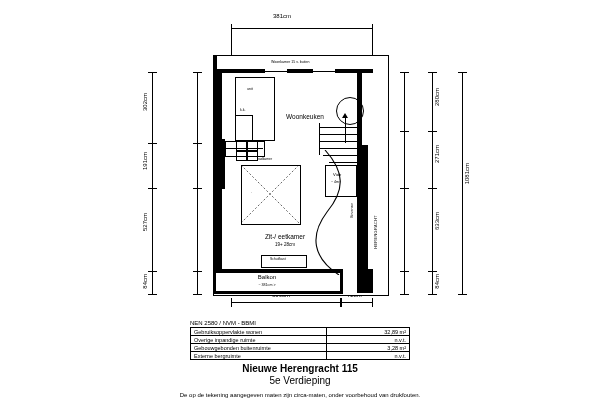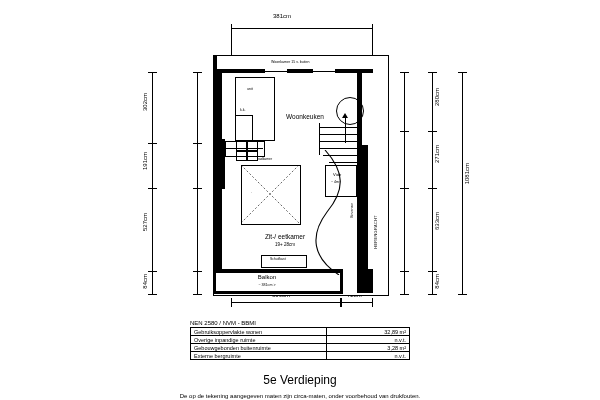--- a/index.html
+++ b/index.html
@@ -38,21 +38,21 @@
 
   
   #tbl{position:absolute;left:190px;top:320px;width:220px;}
   #tbl table{border-collapse:collapse;width:100%;font-size:5.5px;}
   #tbl td{border:0.7px solid #000;padding:0.5px 3px;}
   #tbl td.r{text-align:right;width:38%;}
   .nen{font-size:6px;margin-bottom:1px;}
 
   #title{position:absolute;left:0;top:363px;width:600px;text-align:center;}
   #title .t1{font-size:10px;font-weight:bold;}
-  #title .t2{font-size:12px;margin-top:10px;}
+  #title .t2{font-size:10px;margin-top:1px;}
   #title .t3{font-size:6px;margin-top:6px;}
 </style>
 </head>
 <body>
 
 <div id="stage">
 
   <div class="abs dim" style="left:273px;top:13px;">381cm</div>
   <div class="abs hline" style="left:231px;top:28px;width:142px;"></div>
   <div class="abs tick" style="left:231px;top:24px;width:1px;height:9px;"></div>
@@ -220,17 +220,18 @@
         </tr>
         <tr>
           <td>Externe bergruimte</td>
           <td class="r">n.v.t.</td>
         </tr>
       </tbody>
     </table>
   </div>
 
   <div id="title">
+    <div class="t1">Nieuwe Herengracht 115</div>
     <div class="t2">5e Verdieping</div>
     <div class="t3">De op de tekening aangegeven maten zijn circa-maten, onder voorbehoud van drukfouten.</div>
   </div>
 
 </div>
 
 </body></html>

